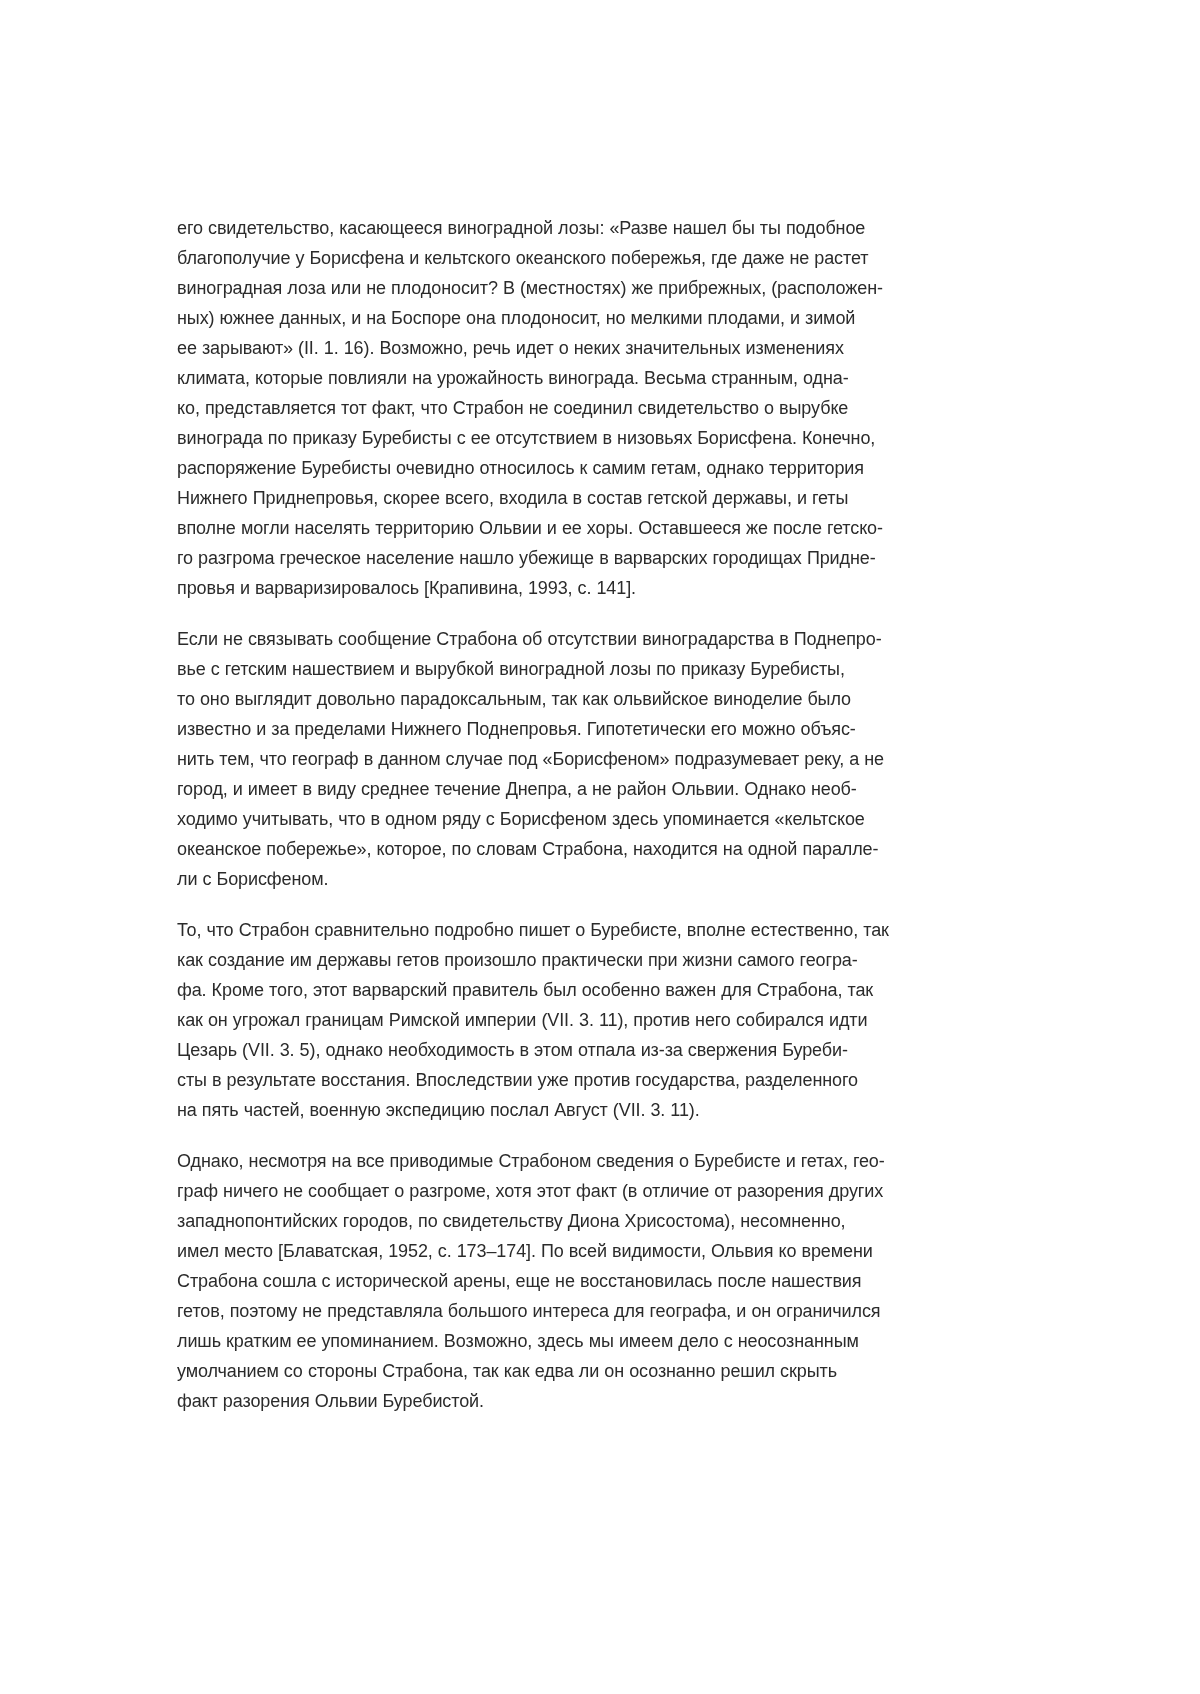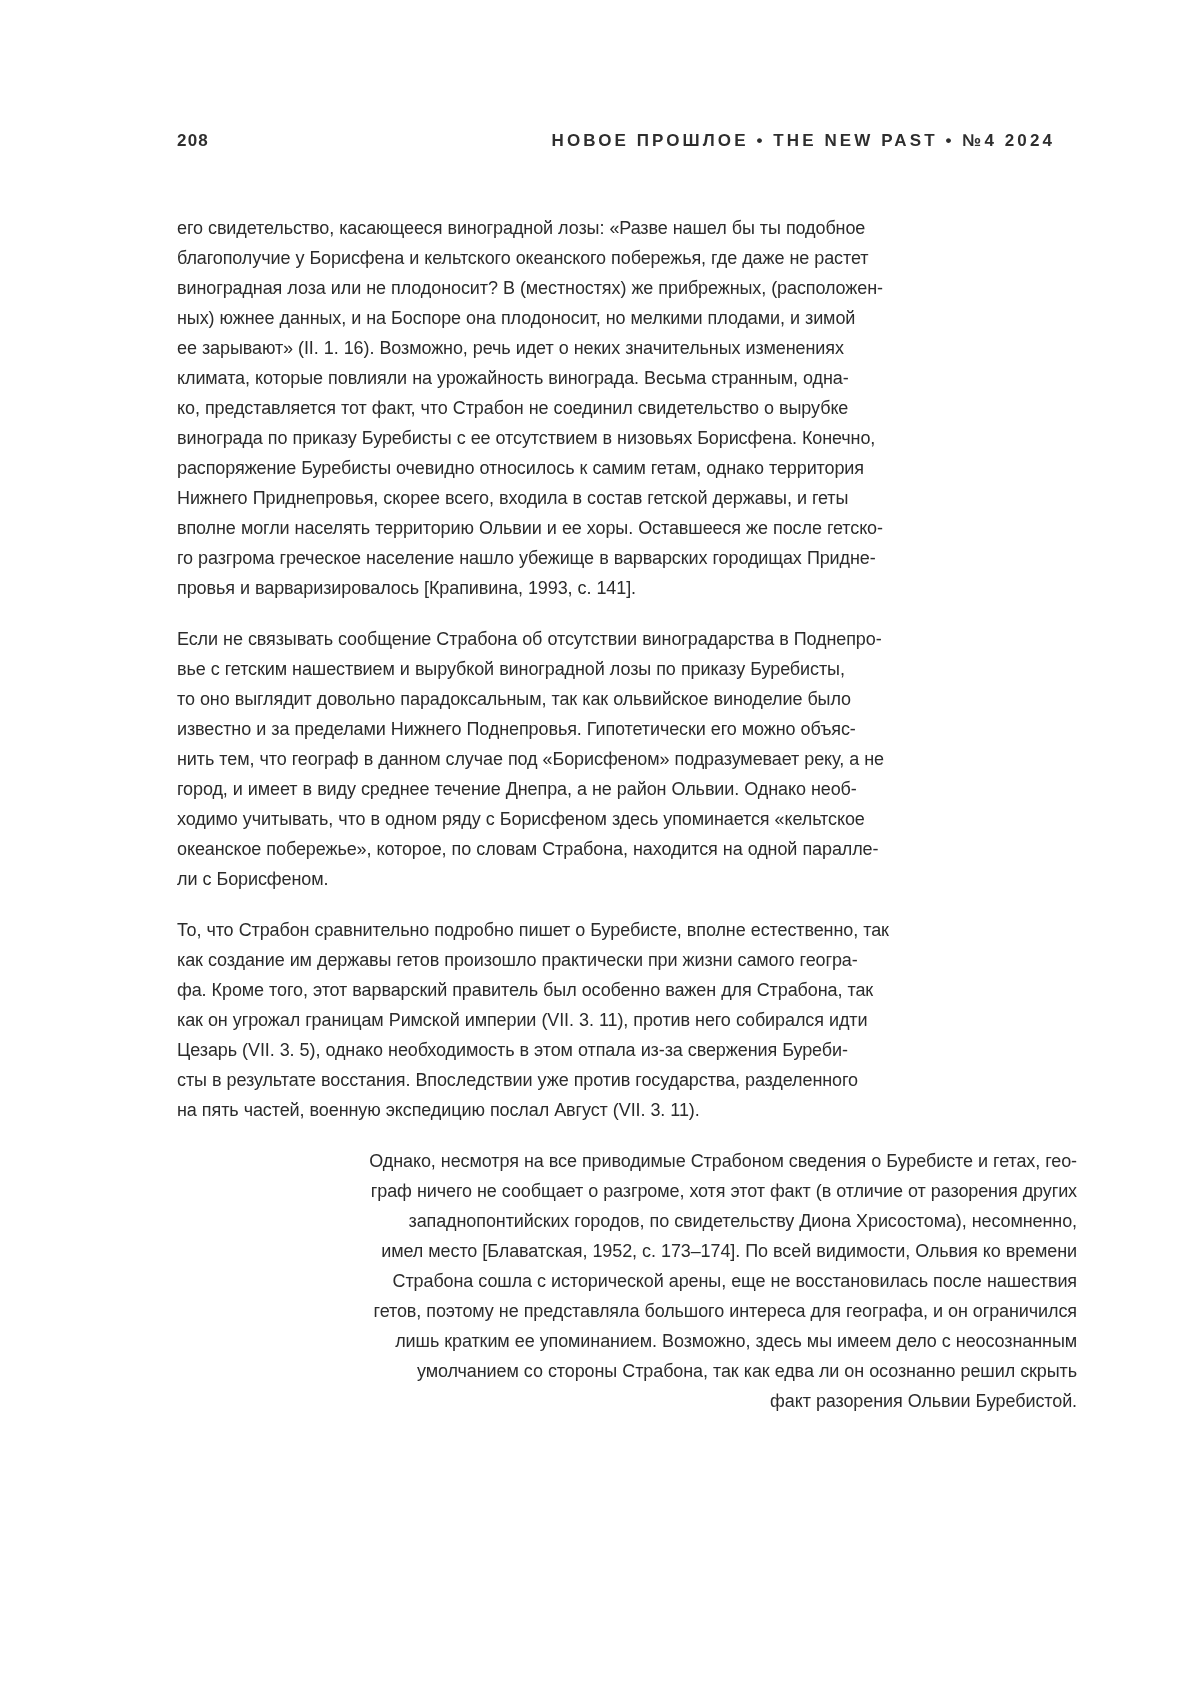--- a/index.html
+++ b/index.html
@@ -53,32 +53,27 @@
     font-size: 18px;
     line-height: 30px;
     letter-spacing: -0.1px;
     word-spacing: 0.2px;
     white-space: pre-line;      
     margin: 0 0 21px 0;
     color: #2b2b2b;
   }
   .para:last-child {
     margin-bottom: 0;
-    text-align: right;
   }
 </style>
 </head>
 <body>
 
 <div class="page">
 
-  <div class="page-header">
-    <span class="page-number">208</span>
-    <span class="journal-title">НОВОЕ ПРОШЛОЕ • THE NEW PAST • №4 2024</span>
-  </div>
 
   <div class="article">
     <div class="para">его свидетельство, касающееся виноградной лозы: «Разве нашел бы ты подобное
 благополучие у Борисфена и кельтского океанского побережья, где даже не растет
 виноградная лоза или не плодоносит? В (местностях) же прибрежных, (расположен-
 ных) южнее данных, и на Боспоре она плодоносит, но мелкими плодами, и зимой
 ее зарывают» (II. 1. 16). Возможно, речь идет о неких значительных изменениях
 климата, которые повлияли на урожайность винограда. Весьма странным, одна-
 ко, представляется тот факт, что Страбон не соединил свидетельство о вырубке
 винограда по приказу Буребисты с ее отсутствием в низовьях Борисфена. Конечно,

